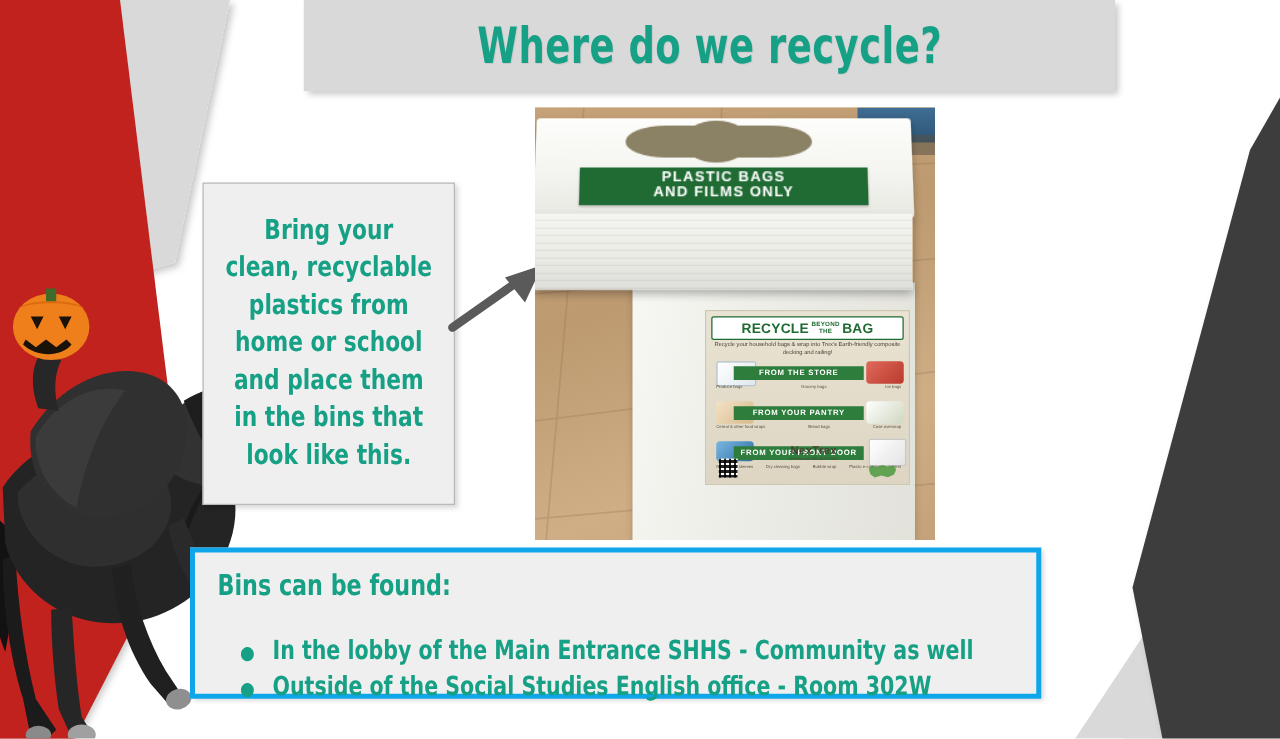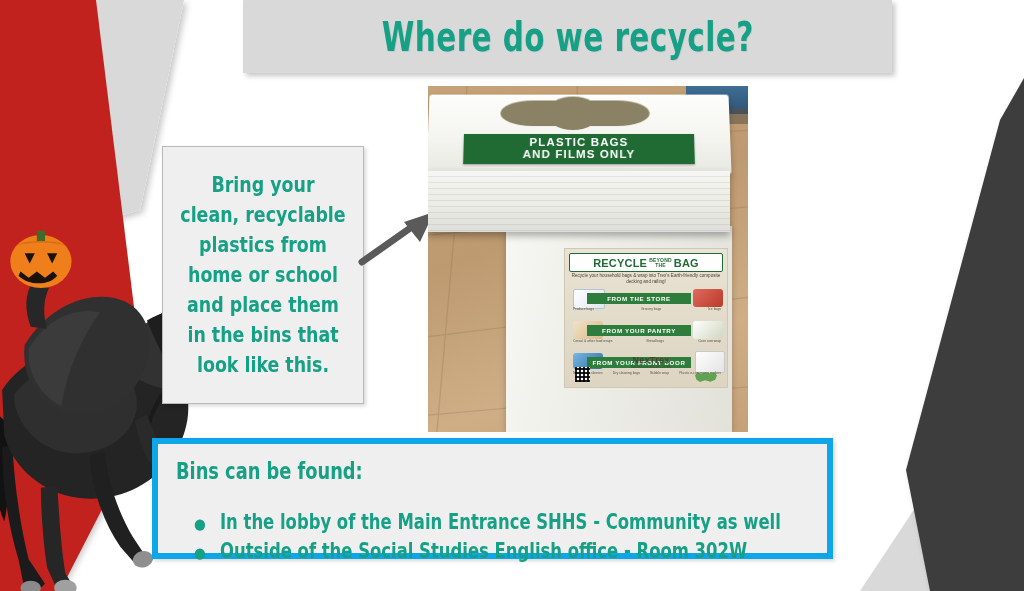--- a/index.html
+++ b/index.html
@@ -150,21 +150,21 @@
     color:#4a4234;font-weight:bold;font-size:9px;letter-spacing:.3px;
     font-family:"Liberation Sans",sans-serif;
   }
   .brand small{display:block;font-size:3px;font-weight:normal;letter-spacing:0;}
   .map-icon{position:absolute;left:130px;top:122px;width:22px;height:12px;
      background:#4c9a3f;clip-path:polygon(0% 35%,12% 12%,30% 25%,48% 8%,70% 20%,88% 10%,100% 38%,92% 72%,70% 90%,46% 78%,22% 92%,6% 70%);opacity:.85;}
 
   
   .bottom-box{
     position:absolute;left:152px;top:438px;width:681px;height:121px;
-    background:#efefef;border:6px solid #0ea5e9;
+    background:#efefef;border:4px solid #0ea5e9;
     box-shadow:2px 2px 4px rgba(0,0,0,.16);
     box-sizing:border-box;
     padding:14px 18px 0 18px;
   }
   .bottom-heading{
     color:#16a085;
     font-family:"DejaVu Sans Condensed","Liberation Sans",sans-serif;
     font-weight:bold;font-size:23px;transform:scaleX(0.86);transform-origin:left center;
   }
   .bullets{list-style:none;margin:24px 0 0 0;padding:0;}

